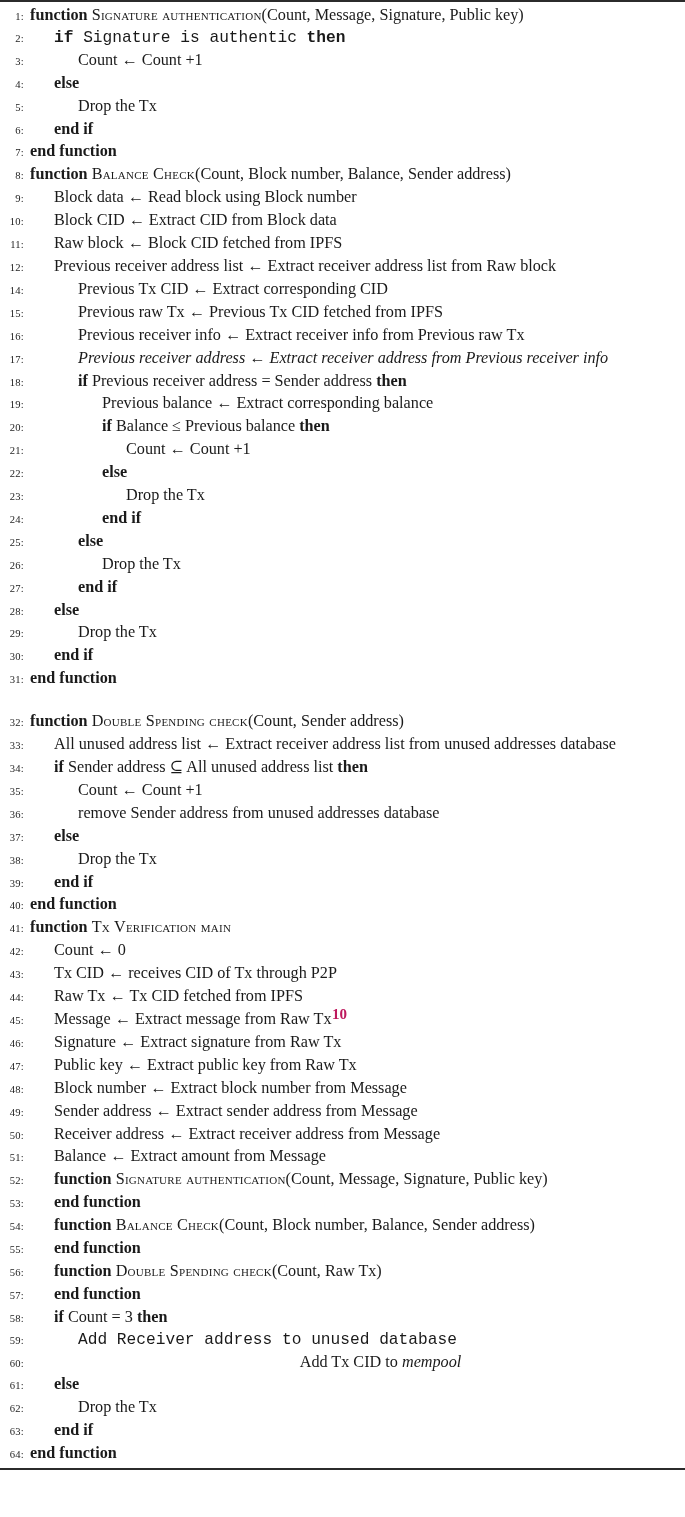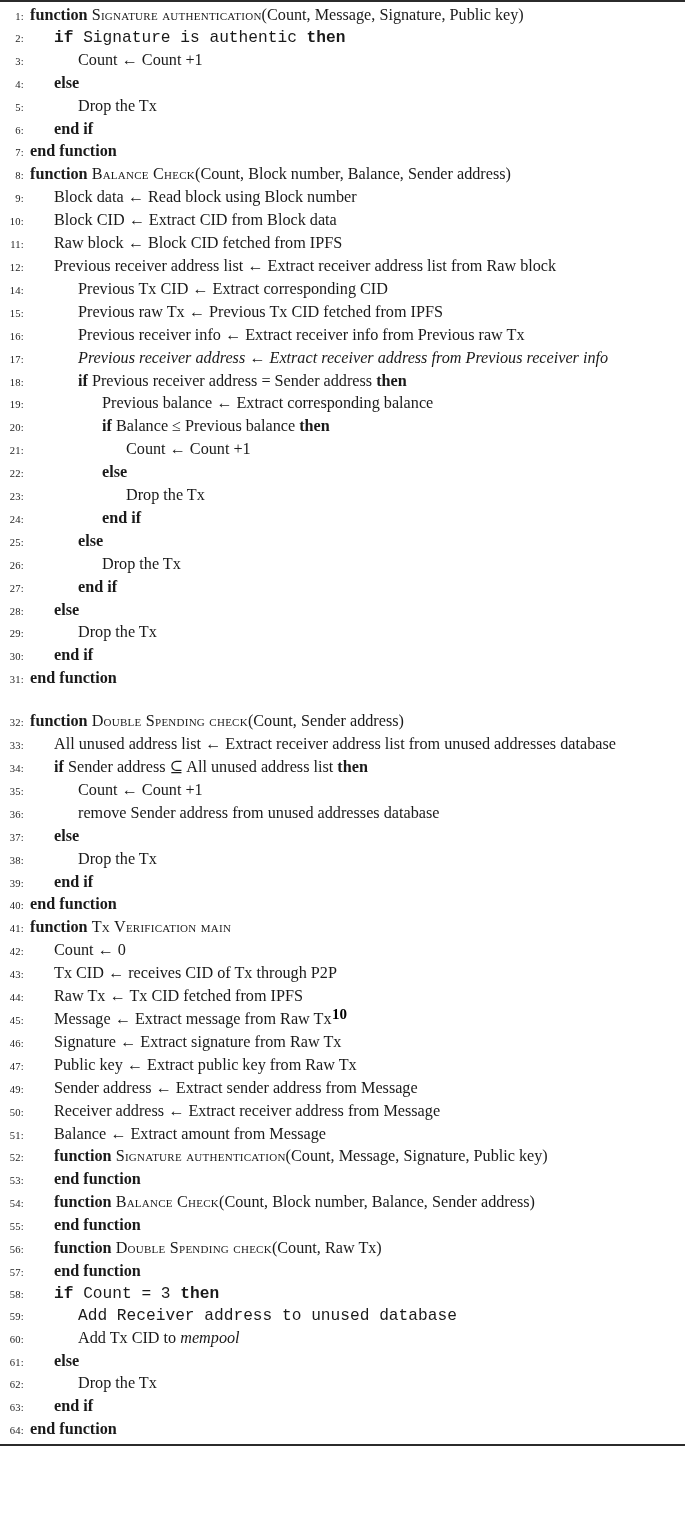--- a/index.html
+++ b/index.html
@@ -72,21 +72,21 @@
   }
   .it {
     font-style: italic;
   }
 
   .page-artifact {
     position: absolute;
     font-family: "Liberation Serif", "DejaVu Serif", serif;
     font-weight: bold;
     font-size: 15px;
-    color: #000000;
+    color: #be185d;
     left: 332px;
     top: 1007px;
     line-height: 1;
     pointer-events: none;
   }
 </style>
 </head>
 <body>
 
 <div id="algorithm-page">
@@ -272,20 +272,24 @@
       </div>
       <div class="algo-line ind1">
         <span class="lineno">46:</span>
         <span class="linebody" style="padding-left: 24px; text-indent: 0px;"><span>Signature ← Extract signature from Raw Tx</span></span>
       </div>
       <div class="algo-line ind1">
         <span class="lineno">47:</span>
         <span class="linebody" style="padding-left: 24px; text-indent: 0px;"><span>Public key ← Extract public key from Raw Tx</span></span>
       </div>
       <div class="algo-line ind1">
+        <span class="lineno">48:</span>
+        <span class="linebody" style="padding-left: 24px; text-indent: 0px;"><span>Block number ← Extract block number from Message</span></span>
+      </div>
+      <div class="algo-line ind1">
         <span class="lineno">49:</span>
         <span class="linebody" style="padding-left: 24px; text-indent: 0px;"><span>Sender address ← Extract sender address from Message</span></span>
       </div>
       <div class="algo-line ind1">
         <span class="lineno">50:</span>
         <span class="linebody" style="padding-left: 24px; text-indent: 0px;"><span>Receiver address ← Extract receiver address from Message</span></span>
       </div>
       <div class="algo-line ind1">
         <span class="lineno">51:</span>
         <span class="linebody" style="padding-left: 24px; text-indent: 0px;"><span>Balance ← Extract amount from Message</span></span>
@@ -309,29 +313,29 @@
       <div class="algo-line ind1">
         <span class="lineno">56:</span>
         <span class="linebody" style="padding-left: 24px; text-indent: 0px;"><span class="kw">function</span> <span class="sc">Double Spending check</span><span>(Count, Raw Tx)</span></span>
       </div>
       <div class="algo-line ind1">
         <span class="lineno">57:</span>
         <span class="linebody" style="padding-left: 24px; text-indent: 0px;"><span class="kw">end function</span></span>
       </div>
       <div class="algo-line ind1">
         <span class="lineno">58:</span>
-        <span class="linebody" style="padding-left: 24px; text-indent: 0px; font-family: Liberation Mono, monospace;"><span class="kw">if</span> <span>Count = 3</span> <span class="kw">then</span></span>
+        <span class="linebody" style="padding-left: 24px; text-indent: 0px;"><span class="kw">if</span> <span>Count = 3</span> <span class="kw">then</span></span>
       </div>
       <div class="algo-line ind2">
         <span class="lineno">59:</span>
         <span class="linebody" style="padding-left: 48px; text-indent: 0px; font-family: Liberation Mono, monospace;"><span>Add Receiver address to unused database</span></span>
       </div>
       <div class="algo-line ind2">
         <span class="lineno">60:</span>
-        <span class="linebody" style="padding-left: 48px; text-indent: 0px;"><span>Add Tx CID to </span><span class="it">mempool</span></span>
+        <span class="linebody" style="padding-left: 48px; text-indent: 0px; text-align: center;"><span>Add Tx CID to </span><span class="it">mempool</span></span>
       </div>
       <div class="algo-line ind1">
         <span class="lineno">61:</span>
         <span class="linebody" style="padding-left: 24px; text-indent: 0px;"><span class="kw">else</span></span>
       </div>
       <div class="algo-line ind2">
         <span class="lineno">62:</span>
         <span class="linebody" style="padding-left: 48px; text-indent: 0px;"><span>Drop the Tx</span></span>
       </div>
       <div class="algo-line ind1">

